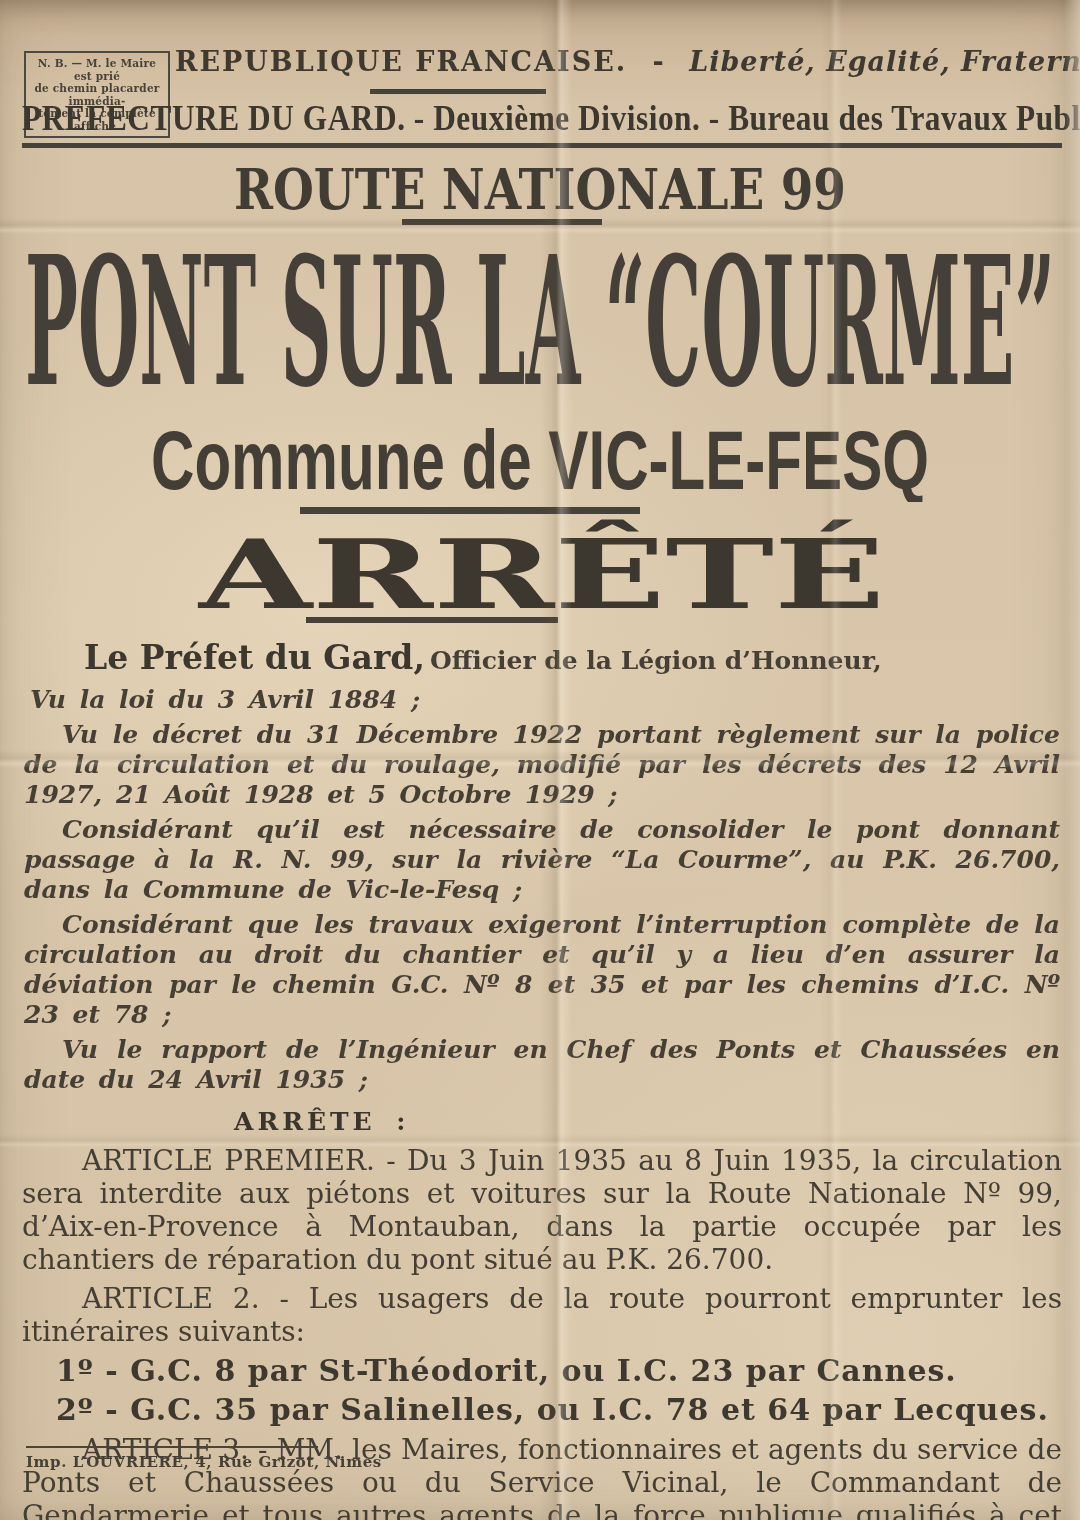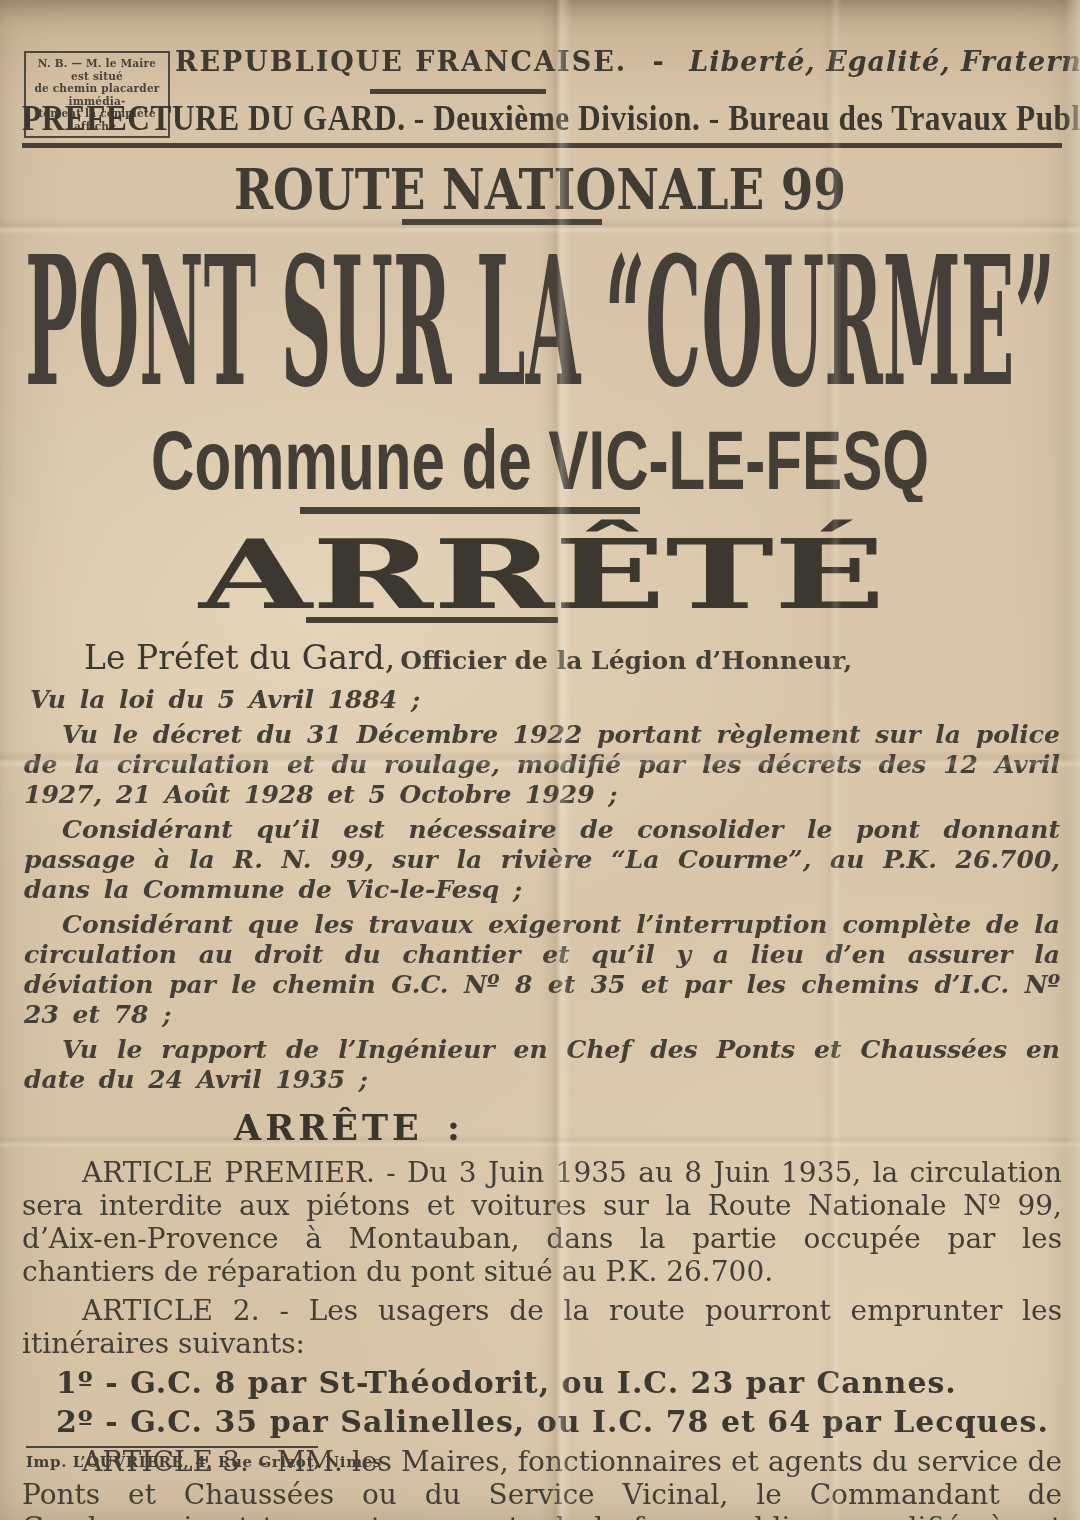--- a/index.html
+++ b/index.html
@@ -79,32 +79,32 @@
   .svg-main   { top: 248px; height: 162px; transform: scaleY(1.20); transform-origin: 50% 100%; }
   .svg-main text { font-family: "DejaVu Serif", serif; font-weight: bold; font-size: 148px; fill: #443f38; }
   .svg-commune{ top: 420px; height: 82px; transform: scaleY(1.10); transform-origin: 50% 100%; }
   .svg-commune text { font-family: "Liberation Sans", sans-serif; font-weight: bold; font-size: 75px; fill: #433e36; }
   .svg-arrete { top: 518px; height: 100px; }
   .svg-arrete text { font-family: "DejaVu Serif", serif; font-weight: bold; font-size: 96px; fill: #3c372f; }
 
   
   .body-text { position: absolute; top: 638px; left: 22px; right: 18px; }
   .intro { margin: 0 0 8px 62px; white-space: nowrap; }
-  .intro-bold { font-weight: normal; font-size: 33px; color: #3c372f; }
+  .intro-bold { font-weight: bold; font-size: 33px; color: #3c372f; }
   .intro-rest { font-weight: bold; font-size: 25px; }
   .clause {
     font-weight: bold; font-style: italic;
     font-size: 25px; line-height: 30px;
     text-align: justify; text-indent: 38px;
     word-spacing: 5px;
     margin: 5px 2px; color: #453f36;
   }
   .clause-first { text-indent: 6px; }
   .arrete-heading {
-    font-weight: bold; font-size: 35px; letter-spacing: 4px; word-spacing: 8px;
+    font-weight: bold; font-size: 25px; letter-spacing: 4px; word-spacing: 8px;
     margin: 12px 0 8px 212px; color: #3a352d;
   }
   .article {
     font-size: 28px; line-height: 33px;
     text-align: justify; text-indent: 60px;
     margin: 6px 0; color: #443f36;
   }
   .route-item {
     font-weight: bold; font-size: 30px; line-height: 34px;
     letter-spacing: 1px; margin: 5px 0 5px 34px; color: #3e3930;
@@ -114,21 +114,21 @@
   .imprint { position: absolute; left: 26px; top: 1446px; }
   .imprint-rule { width: 292px; height: 2px; background: #4a453c; margin-bottom: 5px; }
   .imprint-text { font-weight: bold; font-size: 15px; letter-spacing: 0.6px; color: #453f36; }
 </style>
 </head>
 <body>
 
 <div class="poster">
 
   <div class="notice-box">
-    <div>N. B. — M. le Maire est situé</div>
+    <div>N. B. — M. le Maire est prié</div>
     <div>de chemin placarder immédia-</div>
     <div>tement la complète affiche.</div>
   </div>
 
   <div class="rep-line">
     <span class="rep-main">REPUBLIQUE FRANCAISE.</span>
     <span class="rep-dash">-</span>
     <span class="rep-motto">Liberté, Egalité, Fraternité</span>
   </div>
   <div class="rule rule-motto"></div>
@@ -154,21 +154,21 @@
     <text x="532" y="90" text-anchor="middle" textLength="686" lengthAdjust="spacingAndGlyphs">ARRÊTÉ</text>
   </svg>
   <div class="rule rule-arrete"></div>
 
   <div class="body-text">
     <div class="intro">
       <span class="intro-bold">Le Préfet du Gard,</span>
       <span class="intro-rest">Officier de la Légion d’Honneur,</span>
     </div>
 
-    <p class="clause clause-first">Vu la loi du 5 Avril 1884 ;</p>
+    <p class="clause clause-first">Vu la loi du 3 Avril 1884 ;</p>
     <p class="clause">Vu le décret du 31 Décembre 1922 portant règlement sur la police de la circulation et du roulage, modifié par les décrets des 12 Avril 1927, 21 Août 1928 et 5 Octobre 1929 ;</p>
     <p class="clause">Considérant qu’il est nécessaire de consolider le pont donnant passage à la R. N. 99, sur la rivière “La Courme”, au P.K. 26.700, dans la Commune de Vic-le-Fesq ;</p>
     <p class="clause">Considérant que les travaux exigeront l’interruption complète de la circulation au droit du chantier et qu’il y a lieu d’en assurer la déviation par le chemin G.C. Nº 8 et 35 et par les chemins d’I.C. Nº 23 et 78 ;</p>
     <p class="clause">Vu le rapport de l’Ingénieur en Chef des Ponts et Chaussées en date du 24 Avril 1935 ;</p>
 
     <div class="arrete-heading">ARRÊTE :</div>
 
     <p class="article">ARTICLE PREMIER. - Du 3 Juin 1935 au 8 Juin 1935, la circulation sera interdite aux piétons et voitures sur la Route Nationale Nº 99, d’Aix-en-Provence à Montauban, dans la partie occupée par les chantiers de réparation du pont situé au P.K. 26.700.</p>
     <p class="article">ARTICLE 2. - Les usagers de la route pourront emprunter les itinéraires suivants:</p>
 

